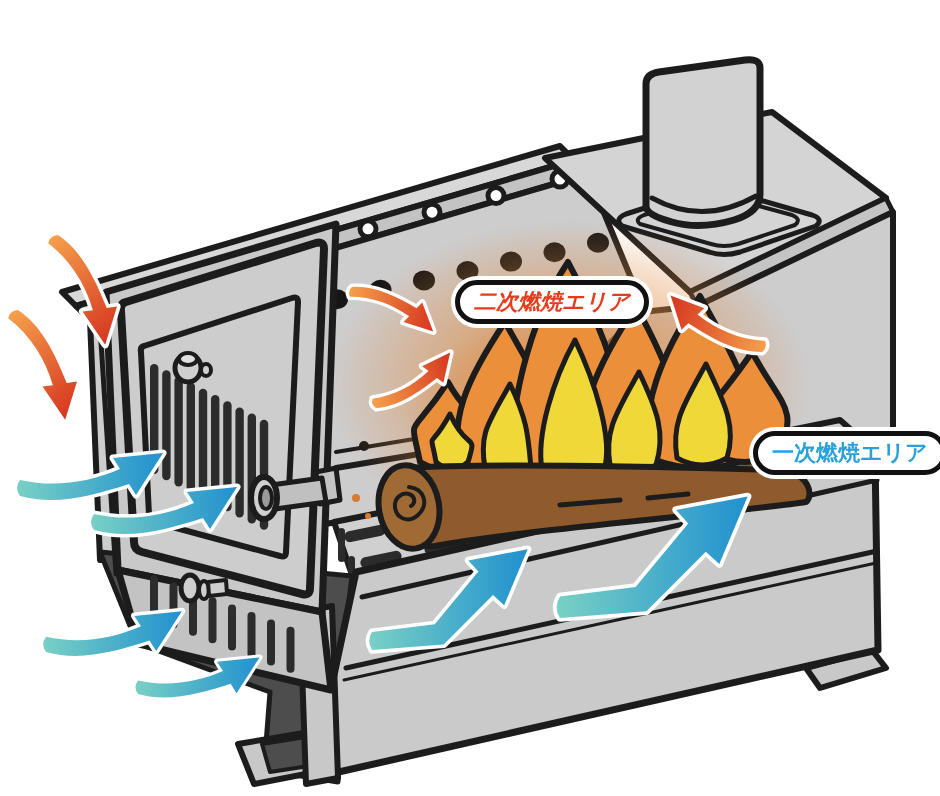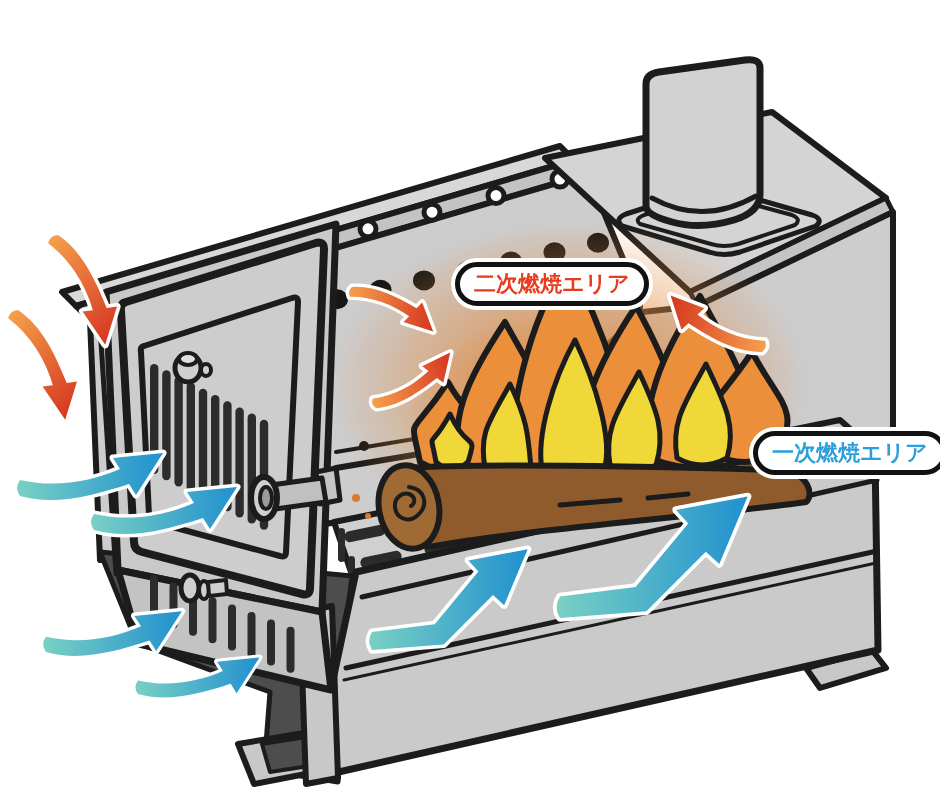--- a/index.html
+++ b/index.html
@@ -9,21 +9,21 @@
   svg *{stroke-linejoin:round;stroke-linecap:round;}
   .outl{stroke:#1c1c1c;}
   #rivets circle{fill:#ffffff;stroke:#1c1c1c;stroke-width:5;}
   #air-holes ellipse{fill:#161616;stroke:none;}
   #vents rect{fill:#2c2c2c;stroke:none;}
   #lower-slots rect{fill:#2c2c2c;stroke:none;}
   #grate-slots rect{fill:#2b2b2b;stroke:none;}
   .pill{position:absolute;background:#ffffff;border:5px solid #111111;
         border-radius:26px;padding:2px 14px;font-size:22px;font-weight:bold;
         line-height:30px;white-space:nowrap;box-shadow:0 0 0 4px #ffffff;z-index:5;}
-  #label-secondary{left:455px;top:262px;color:#e63b1d;}
+  #label-secondary{left:455px;top:280px;color:#e63b1d;font-style:italic;}
   #label-primary{left:753px;top:431px;color:#29a0da;}
 </style>
 </head>
 <body>
 
 <svg width="940" height="796" viewBox="0 0 940 796">
   <defs>
     <linearGradient id="coldG" x1="0" y1="0" x2="1" y2="0">
       <stop offset="0" stop-color="#79d0c4"></stop>
         <stop offset="1" stop-color="#2191cf"></stop>

